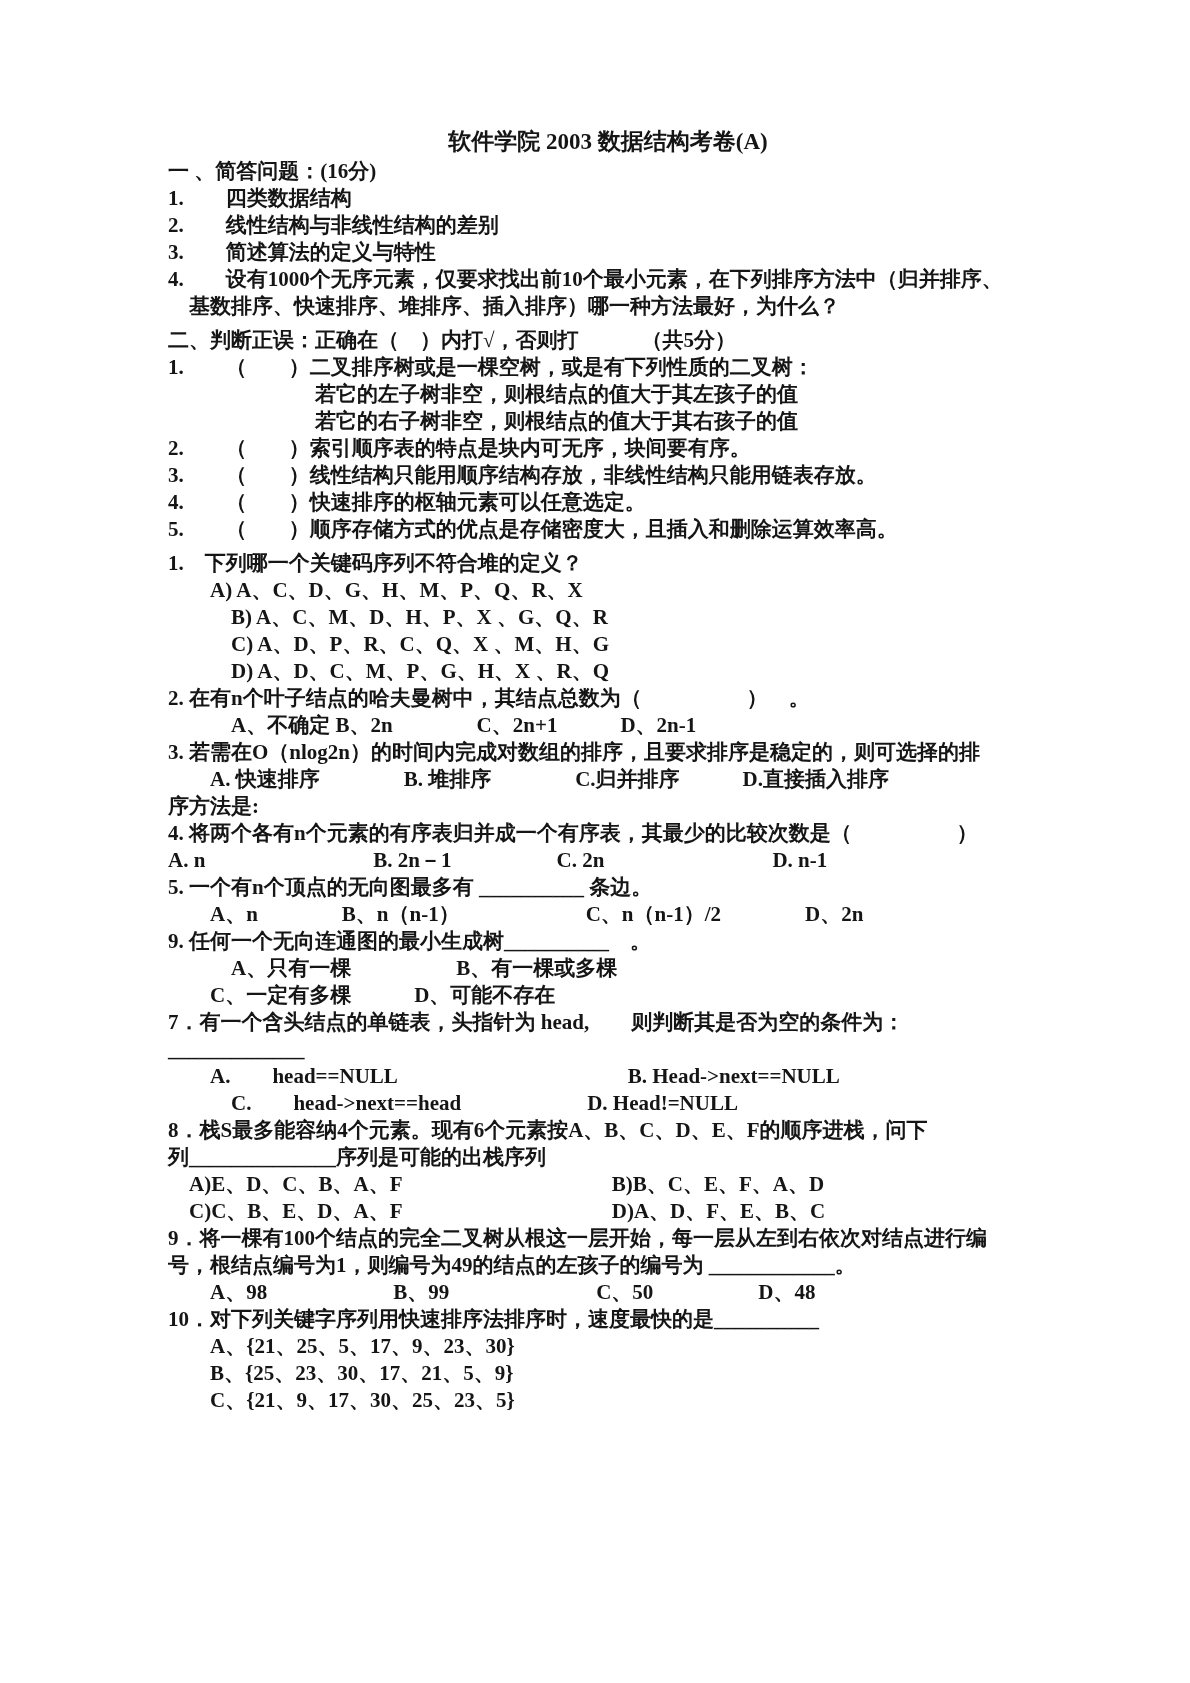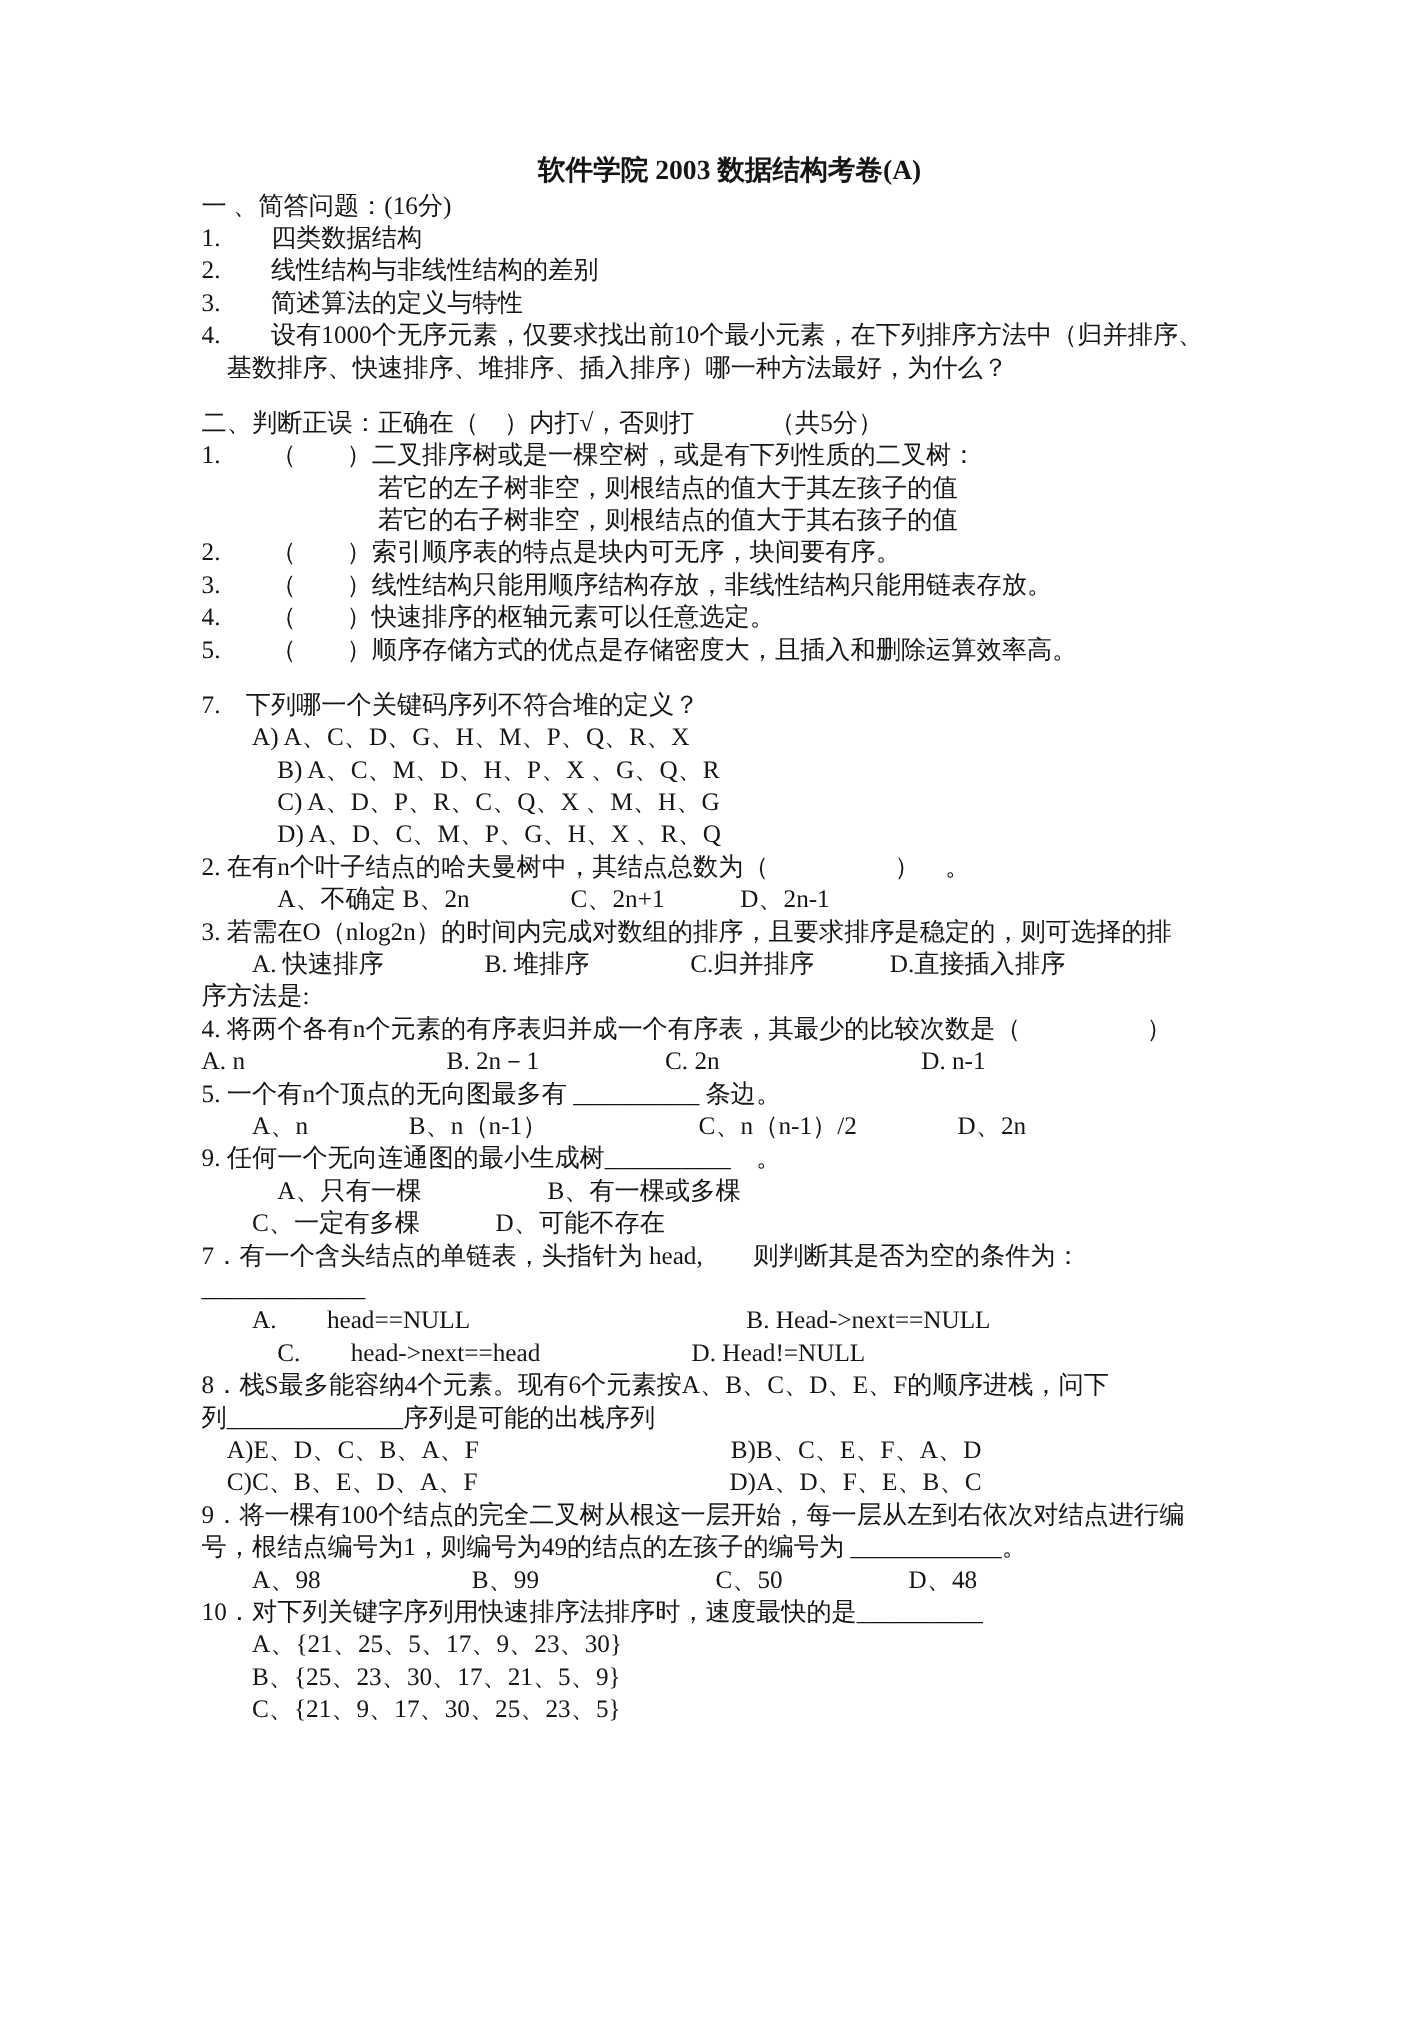--- a/index.html
+++ b/index.html
@@ -31,22 +31,22 @@
     text-align: center;
     font-size: 21px;
     line-height: 30px;
     white-space: pre-wrap;
   }
   .line {
     white-space: pre-wrap;
     line-height: 27px;
     min-height: 27px;
   }
-  .section { margin-top: 0; }
-  .section.gap-before { margin-top: 19px; }
+  .section { margin-top: 0; font-weight: bold; }
+  .section.gap-before { margin-top: 7px; }
 </style>
 </head>
 <body>
 
 <div class="page">
   <div class="content">
 
     <div class="title">软件学院 2003 数据结构考卷(A)</div>
 
     <div class="section">
@@ -63,21 +63,21 @@
       <div class="line">1.　　（　　）二叉排序树或是一棵空树，或是有下列性质的二叉树：</div>
       <div class="line">　　　　　　　若它的左子树非空，则根结点的值大于其左孩子的值</div>
       <div class="line">　　　　　　　若它的右子树非空，则根结点的值大于其右孩子的值</div>
       <div class="line">2.　　（　　）索引顺序表的特点是块内可无序，块间要有序。</div>
       <div class="line">3.　　（　　）线性结构只能用顺序结构存放，非线性结构只能用链表存放。</div>
       <div class="line">4.　　（　　）快速排序的枢轴元素可以任意选定。</div>
       <div class="line">5.　　（　　）顺序存储方式的优点是存储密度大，且插入和删除运算效率高。</div>
     </div>
 
     <div class="section gap-before">
-      <div class="line">7.　下列哪一个关键码序列不符合堆的定义？</div>
+      <div class="line">1.　下列哪一个关键码序列不符合堆的定义？</div>
       <div class="line">　　A) A、C、D、G、H、M、P、Q、R、X</div>
       <div class="line">　　　B) A、C、M、D、H、P、X 、G、Q、R</div>
       <div class="line">　　　C) A、D、P、R、C、Q、X 、M、H、G</div>
       <div class="line">　　　D) A、D、C、M、P、G、H、X 、R、Q</div>
       <div class="line">2. 在有n个叶子结点的哈夫曼树中，其结点总数为（　　　　　）　。</div>
       <div class="line">　　　A、不确定 B、2n　　　　C、2n+1　　　D、2n-1</div>
       <div class="line">3. 若需在O（nlog2n）的时间内完成对数组的排序，且要求排序是稳定的，则可选择的排</div>
       <div class="line">　　A. 快速排序　　　　B. 堆排序　　　　C.归并排序　　　D.直接插入排序</div>
       <div class="line">序方法是:</div>
       <div class="line">4. 将两个各有n个元素的有序表归并成一个有序表，其最少的比较次数是（　　　　　）</div>

